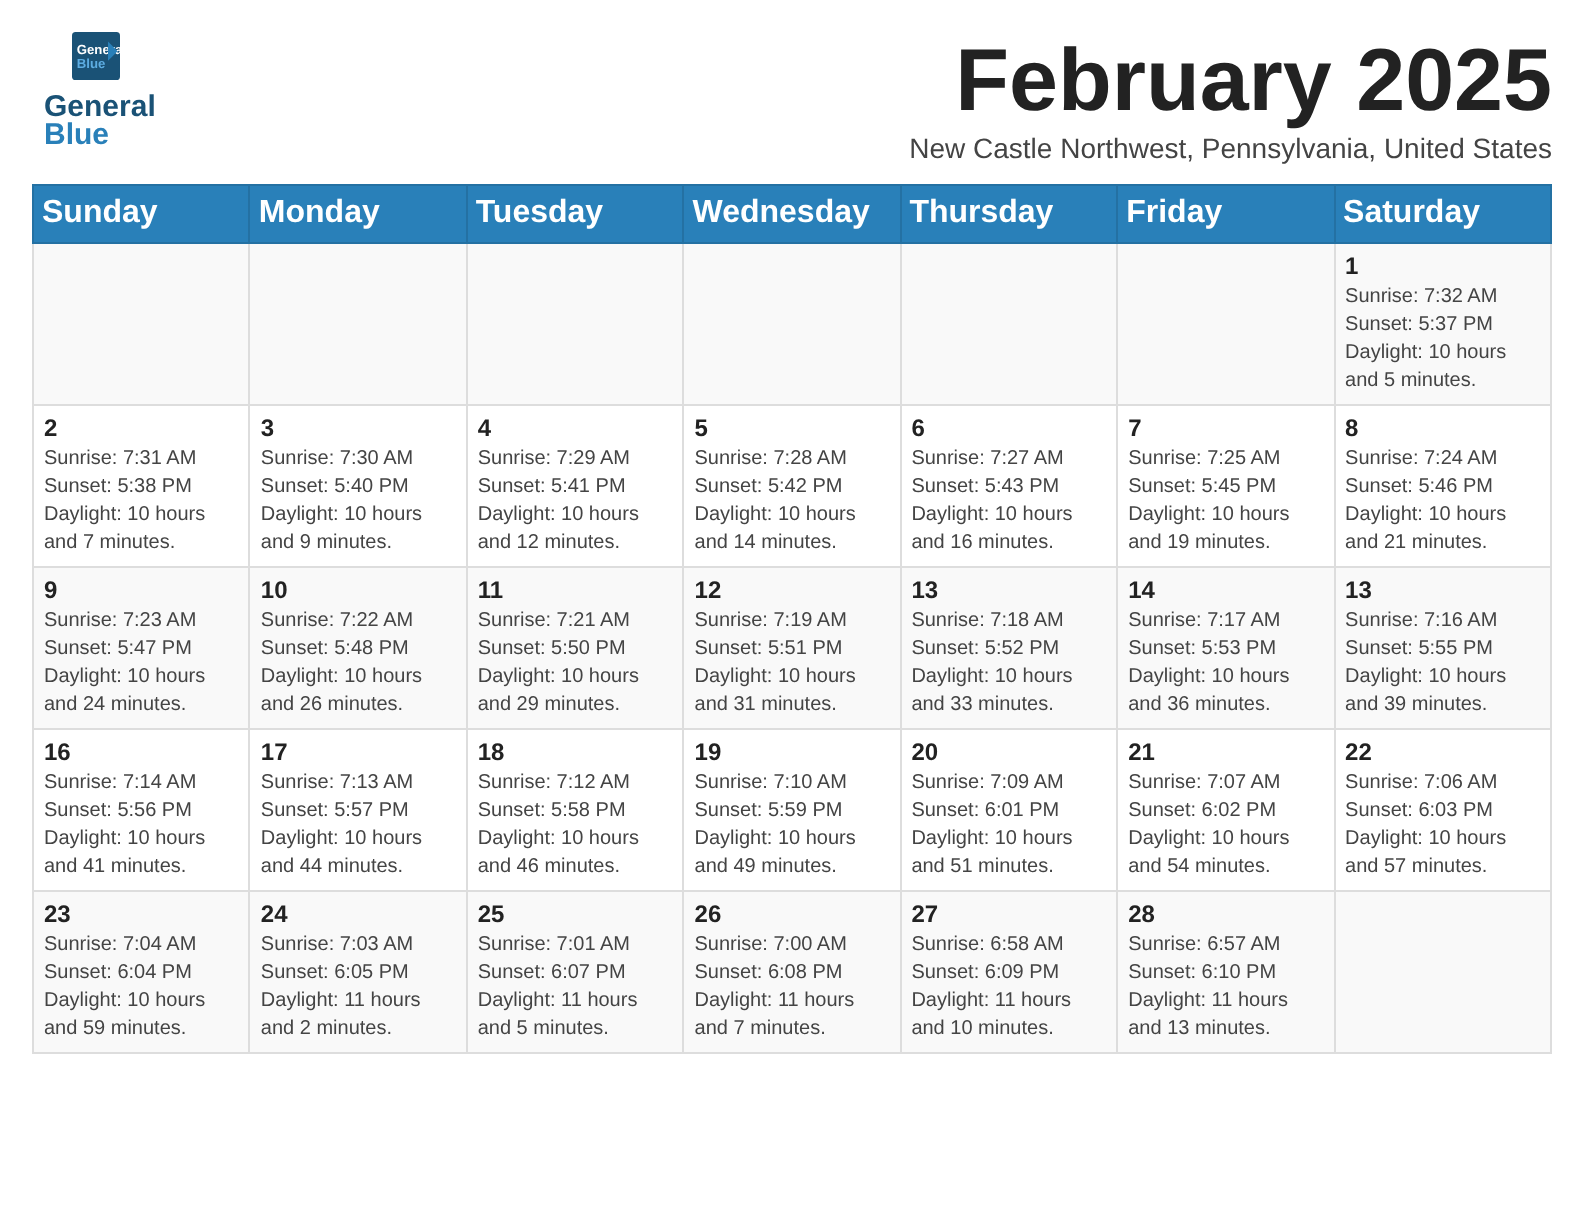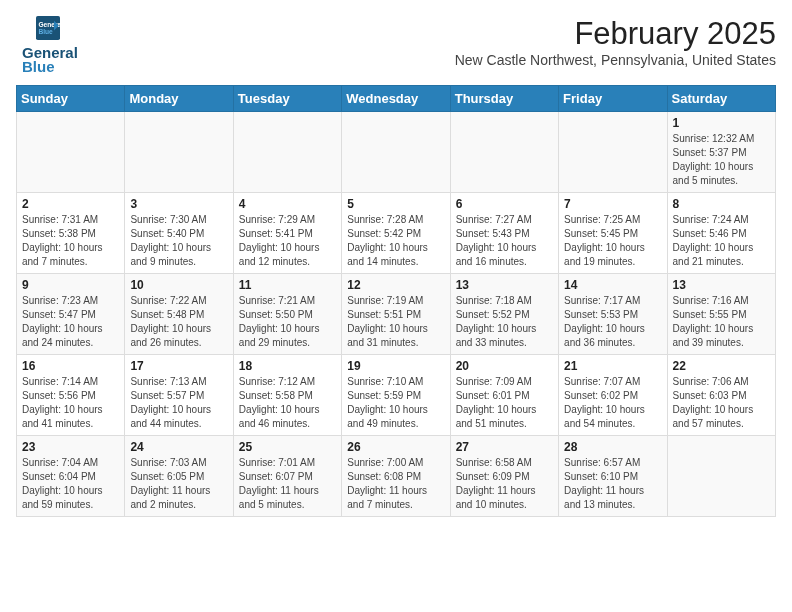--- a/index.html
+++ b/index.html
@@ -19,40 +19,40 @@
     .logo-icon {
       width: 24px;
       height: 24px;
       margin-left: 2px;
     }
     .title-area {
       text-align: right;
       margin-bottom: 4px;
     }
     .month-title {
-      font-size: 31px;
-      font-weight: normal;
+      font-size: 44px;
+      font-weight: bold;
       color: #222;
     }
     .location-title {
       font-size: 14px;
       color: #444;
       font-weight: normal;
     }
     .calendar {
       width: 100%;
       border-collapse: collapse;
       margin-top: 6px;
     }
     .calendar thead tr {
       background-color: #2980b9;
     }
     .calendar thead th {
       color: #fff;
-      font-size: 13px;
+      font-size: 16px;
       font-weight: bold;
       padding: 5px 4px;
       text-align: left;
       border: 1px solid #2471a3;
     }
     .calendar tbody td {
       vertical-align: top;
       border: 1px solid #ddd;
       padding: 4px 5px;
       font-size: 10.5px;
@@ -125,21 +125,21 @@
   <tbody id="calendar-body">
   <tr>
         <td></td>
         <td></td>
         <td></td>
         <td></td>
         <td></td>
         <td></td>
         <td>
           <span class="day-number">1</span>
-          <div class="day-info" style="white-space: pre-line;">Sunrise: 12:32 AM
+          <div class="day-info" style="white-space: pre-line;">Sunrise: 7:32 AM
 Sunset: 5:37 PM
 Daylight: 10 hours
 and 5 minutes.</div>
         </td>
       </tr>
       <tr>
         <td>
           <span class="day-number">2</span>
           <div class="day-info" style="white-space: pre-line;">Sunrise: 7:31 AM
 Sunset: 5:38 PM

